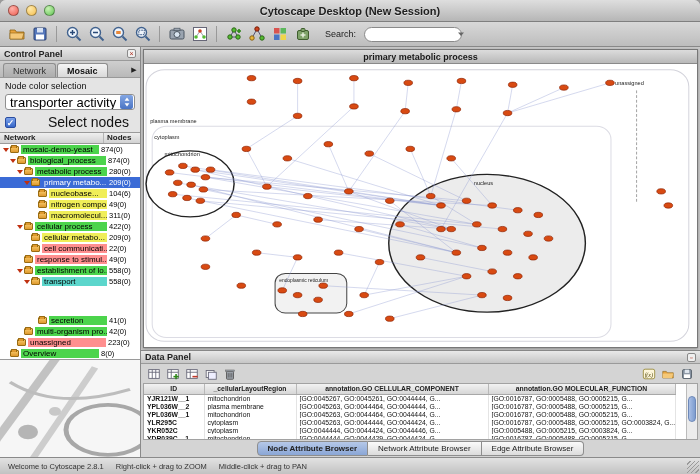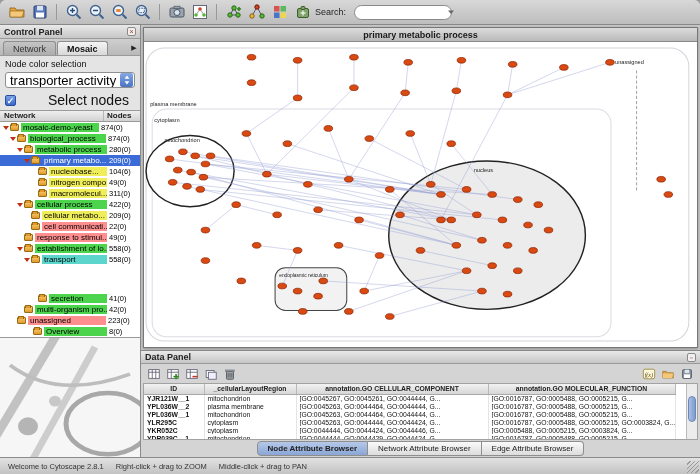--- a/index.html
+++ b/index.html
@@ -18,21 +18,21 @@
   .tl.green  { background:radial-gradient(circle at 35% 30%, #c9f2b4, #61c554); }
   .wtitle { flex:1; text-align:center; font-size:11px; font-weight:bold; color:#202020;
             text-shadow:0 1px 0 rgba(255,255,255,.5); }
 
   
   .toolbar { height:25px; flex:none; background:linear-gradient(#d8d8d8,#bdbdbd);
              border-bottom:1px solid #888; display:flex; align-items:center; padding:0 6px; gap:2px; }
   .tbi { width:21px; height:21px; display:flex; align-items:center; justify-content:center; }
   .tbi svg { width:18px; height:18px; }
   .tsep { width:1px; height:16px; background:#999; margin:0 4px; }
-  .search-wrap { display:flex; align-items:center; gap:8px; margin-left:0; }
+  .search-wrap { display:flex; align-items:center; gap:8px; margin-left:10px; }
   .search-label { font-size:9px; color:#222; }
   .search-input { width:98px; height:15px; border:1px solid #8a8a8a; border-radius:8px;
                   background:#fff; font-size:9px; padding:0 14px 0 6px; outline:none;
                   font-family:"Liberation Sans", sans-serif; }
   .search-arrow { margin-left:-14px; width:10px; height:10px; display:flex; align-items:center; }
 
   
   .main { flex:1; display:flex; min-height:0; background:#c9c9c9; }
   .right-col { flex:1; display:flex; flex-direction:column; min-width:0; }
 
@@ -140,20 +140,28 @@
                border-top:1px solid #8a8a8a; display:flex; align-items:center; gap:12px;
                padding:0 8px; font-size:7.5px; color:#333; position:relative; }
   .grip { position:absolute; right:1px; bottom:1px; width:12px; height:12px;
           background:repeating-linear-gradient(135deg, transparent 0 2px, #9a9a9a 2px 3px); }
 </style>
 </head>
 <body>
 
 <div class="window">
 
+  <div class="titlebar">
+    <div class="traffic">
+      <span class="tl red"></span>
+      <span class="tl yellow"></span>
+      <span class="tl green"></span>
+    </div>
+    <div class="wtitle">Cytoscape Desktop (New Session)</div>
+  </div>
 
   <div class="toolbar">
     <span class="tbi">
       <svg viewBox="0 0 18 18">
           <path d="M2 5h5l1.5 2H16v7H2z" fill="#e8a33d" stroke="#8a6215" stroke-width="0.8"></path>
           <path d="M2 8h14l-1.8 6H2z" fill="#f4c878" stroke="#8a6215" stroke-width="0.6"></path>
         </svg>
     </span>
     <span class="tbi">
       <svg viewBox="0 0 18 18">
@@ -383,21 +391,21 @@
             <span class="tfolder"></span>
             <span class="tlabel c-green">multi-organism pro...</span>
             <span class="tcount">42(0)</span>
           </div>
           <div class="tree-row" style="padding-left: 9px;">
             <span class="tri hid"></span>
             <span class="tfolder"></span>
             <span class="tlabel c-pink">unassigned</span>
             <span class="tcount">223(0)</span>
           </div>
-          <div class="tree-row" style="padding-left: 25px;">
+          <div class="tree-row" style="padding-left: 2px;">
             <span class="tri hid"></span>
             <span class="tfolder"></span>
             <span class="tlabel c-green">Overview</span>
             <span class="tcount">8(0)</span>
           </div>
         </div>
       <div class="overview-thumb">
         <svg viewBox="0 0 140 132" preserveAspectRatio="none">
           <rect x="0" y="0" width="140" height="132" fill="#f6f6f6"></rect>
           <path d="M-10 120 L60 -10" stroke="#c2c2c2" stroke-width="9" fill="none"></path>

